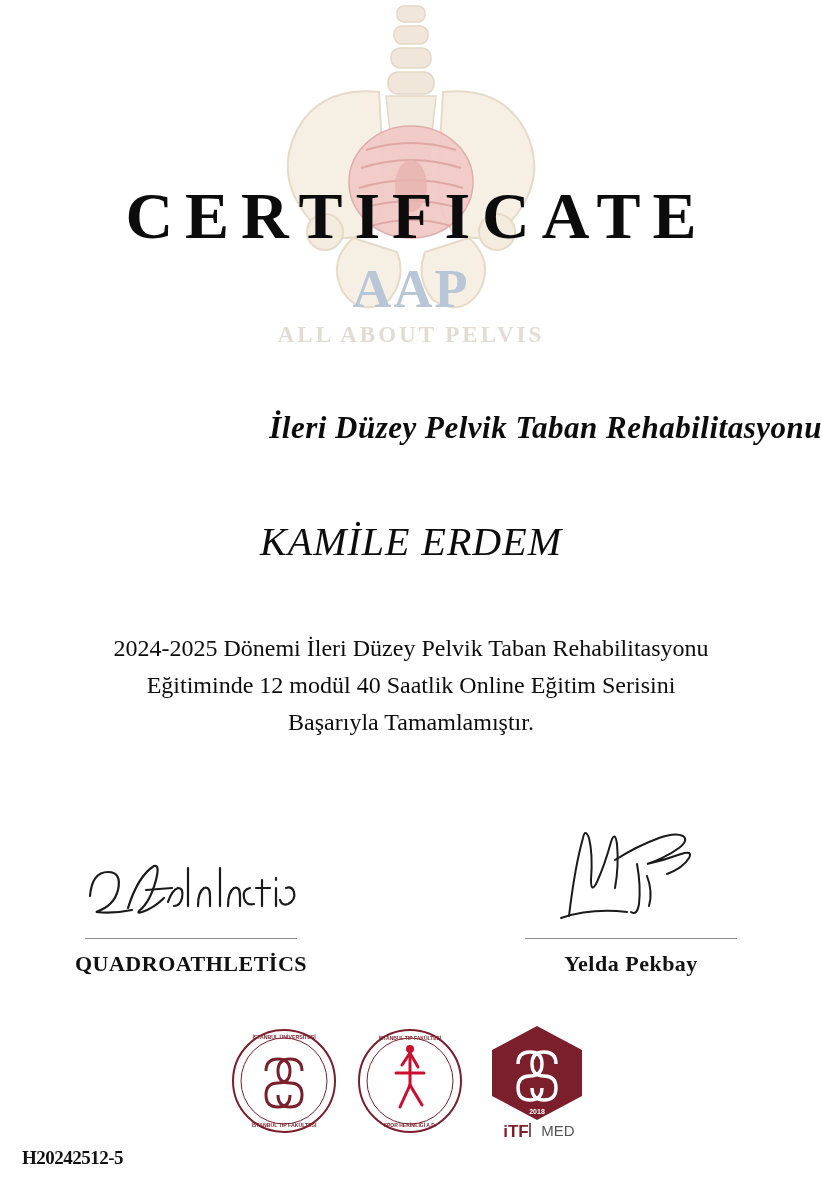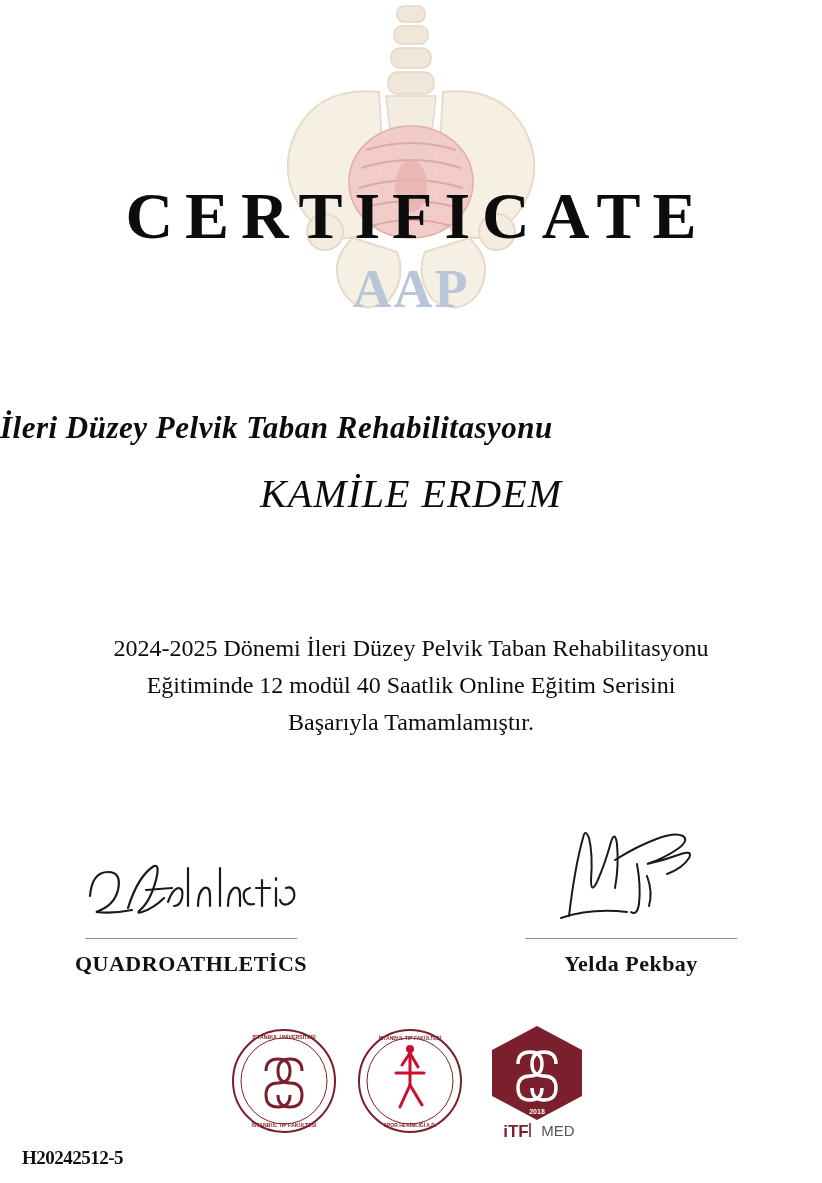--- a/index.html
+++ b/index.html
@@ -69,32 +69,32 @@
     text-indent: 12px;
     z-index: 3;
   }
 
   
   .course-name {
     position: absolute;
     top: 410px;
     left: 0;
     width: 100%;
-    text-align: left;
+    text-align: right;
     font-family: "Liberation Serif", serif;
     font-style: italic;
     font-weight: bold;
     font-size: 31px;
     letter-spacing: 0.5px;
     color: #0c0c0c;
     z-index: 3;
   }
   .recipient {
     position: absolute;
-    top: 470px;
+    top: 518px;
     left: 0;
     width: 100%;
     text-align: center;
     font-family: "Liberation Serif", serif;
     font-style: italic;
     font-size: 40px;
     letter-spacing: 1px;
     color: #0c0c0c;
     z-index: 3;
   }
@@ -214,20 +214,21 @@
       <ellipse cx="210" cy="186" rx="16" ry="26" fill="#e7b3af" opacity="0.8"></ellipse>
     </g>
 
     <circle cx="124" cy="232" r="18" fill="#f5ece0" stroke="#e6dac8" stroke-width="2"></circle>
     <circle cx="296" cy="232" r="18" fill="#f5ece0" stroke="#e6dac8" stroke-width="2"></circle>
   </svg>
 </div>
 
 <div class="aap-wordmark">
   <div class="aap-main">AAP</div>
+  <div class="aap-sub">ALL ABOUT PELVIS</div>
 </div>
 
 <div class="cert-title">CERTIFICATE</div>
 
 <div class="course-name">İleri Düzey Pelvik Taban Rehabilitasyonu</div>
 
 <div class="recipient">KAMİLE ERDEM</div>
 
 <div class="body-text">
   <p>2024-2025 Dönemi İleri Düzey Pelvik Taban Rehabilitasyonu</p>

